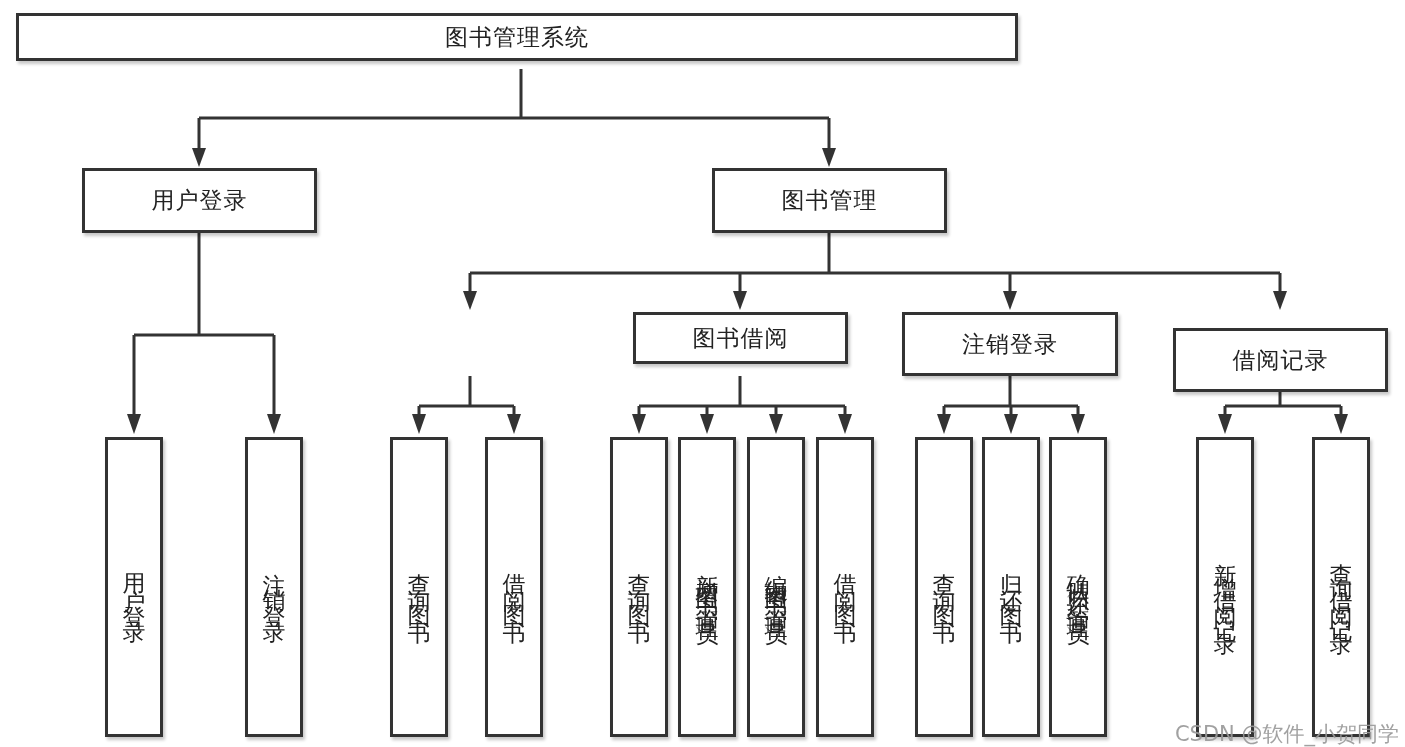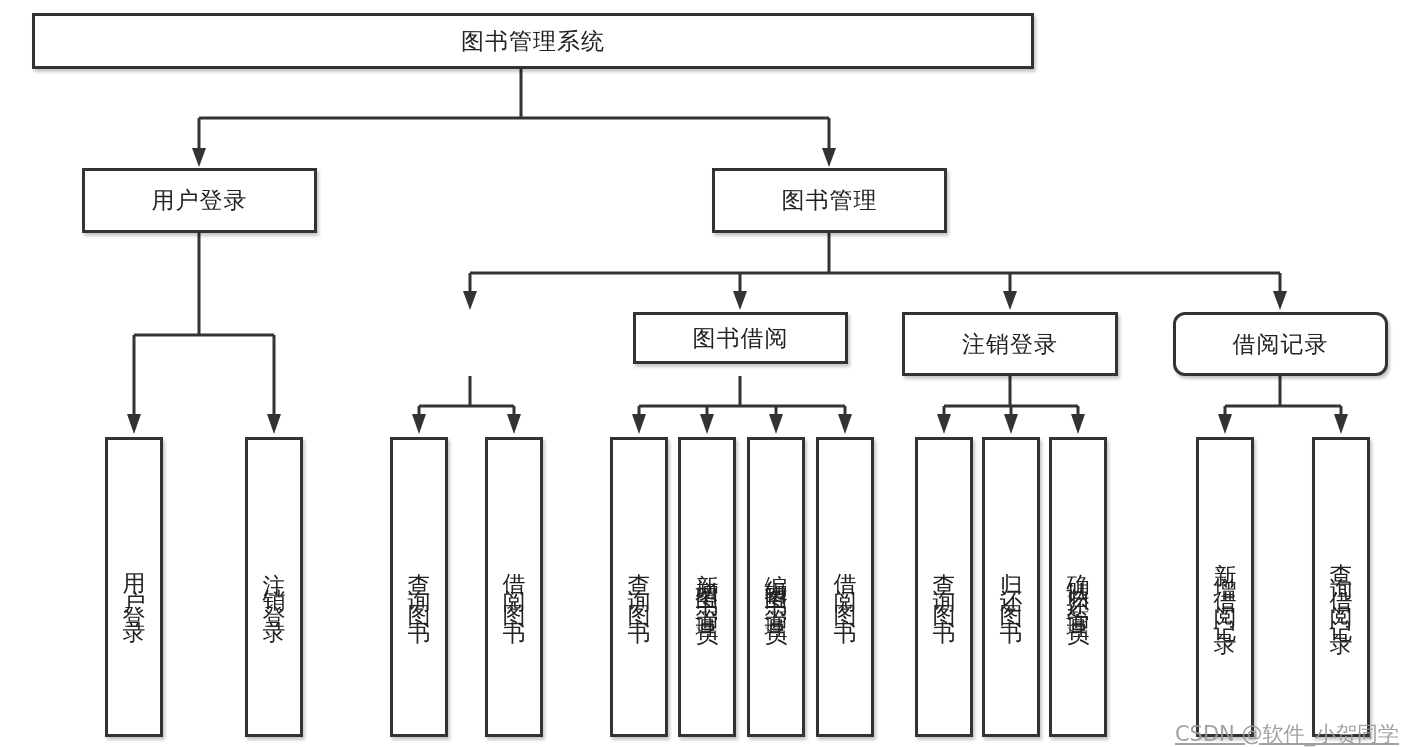--- a/index.html
+++ b/index.html
@@ -39,27 +39,27 @@
     writing-mode: vertical-rl;
     text-orientation: mixed;
     font-size: 23px;
     line-height: 1;
     white-space: nowrap;
   }
   .box.v span.ls4 { letter-spacing: 16px; }
   .box.v span.ls6 { letter-spacing: 14px; }
   .box.v span.ls9 { letter-spacing: 7px; }
   
-  #root-box        { left: 32px;   top: 13px;  width: 1002px; height: 56px; }
+  #root-box        { left: 16px;   top: 13px;  width: 1002px; height: 48px; }
   #b-user-login    { left: 82px;   top: 168px; width: 235px;  height: 65px; }
   #b-book-mgmt     { left: 712px;  top: 168px; width: 235px;  height: 65px; }
   #m-new-book      { left: 363px;  top: 312px; width: 215px;  height: 64px; }
   #m-book-borrow   { left: 633px;  top: 312px; width: 215px;  height: 52px; }
   #m-cur-borrow    { left: 902px;  top: 312px; width: 216px;  height: 64px; }
-  #m-borrow-rec    { left: 1173px; top: 312px; width: 215px;  height: 64px; border-radius: 12px; }
+  #m-borrow-rec    { left: 1173px; top: 328px; width: 215px;  height: 64px; }
   .leaf { top: 437px; width: 58px; height: 300px; }
   #l-user-login    { left: 105px; }
   #l-logout        { left: 245px; }
   #l-query-1       { left: 390px; }
   #l-borrow-1      { left: 485px; }
   #l-query-2       { left: 610px; }
   #l-add-book      { left: 678px; }
   #l-edit-book     { left: 747px; }
   #l-borrow-2      { left: 816px; }
   #l-query-3       { left: 915px; }
@@ -68,21 +68,20 @@
   #l-add-record    { left: 1196px; }
   #l-query-record  { left: 1312px; }
   #watermark {
     position: absolute;
     right: 6px;
     top: 720px;
     font-size: 21px;
     color: rgba(153,153,153,0.92);
     z-index: 2;
     white-space: nowrap;
-    text-decoration: underline;
   }
 </style>
 </head>
 <body>
 
 <div id="stage">
 
   <svg id="connectors" viewBox="0 0 1405 747" xmlns="http://www.w3.org/2000/svg">
     <g stroke="#333333" stroke-width="3" fill="none">
       <g>

